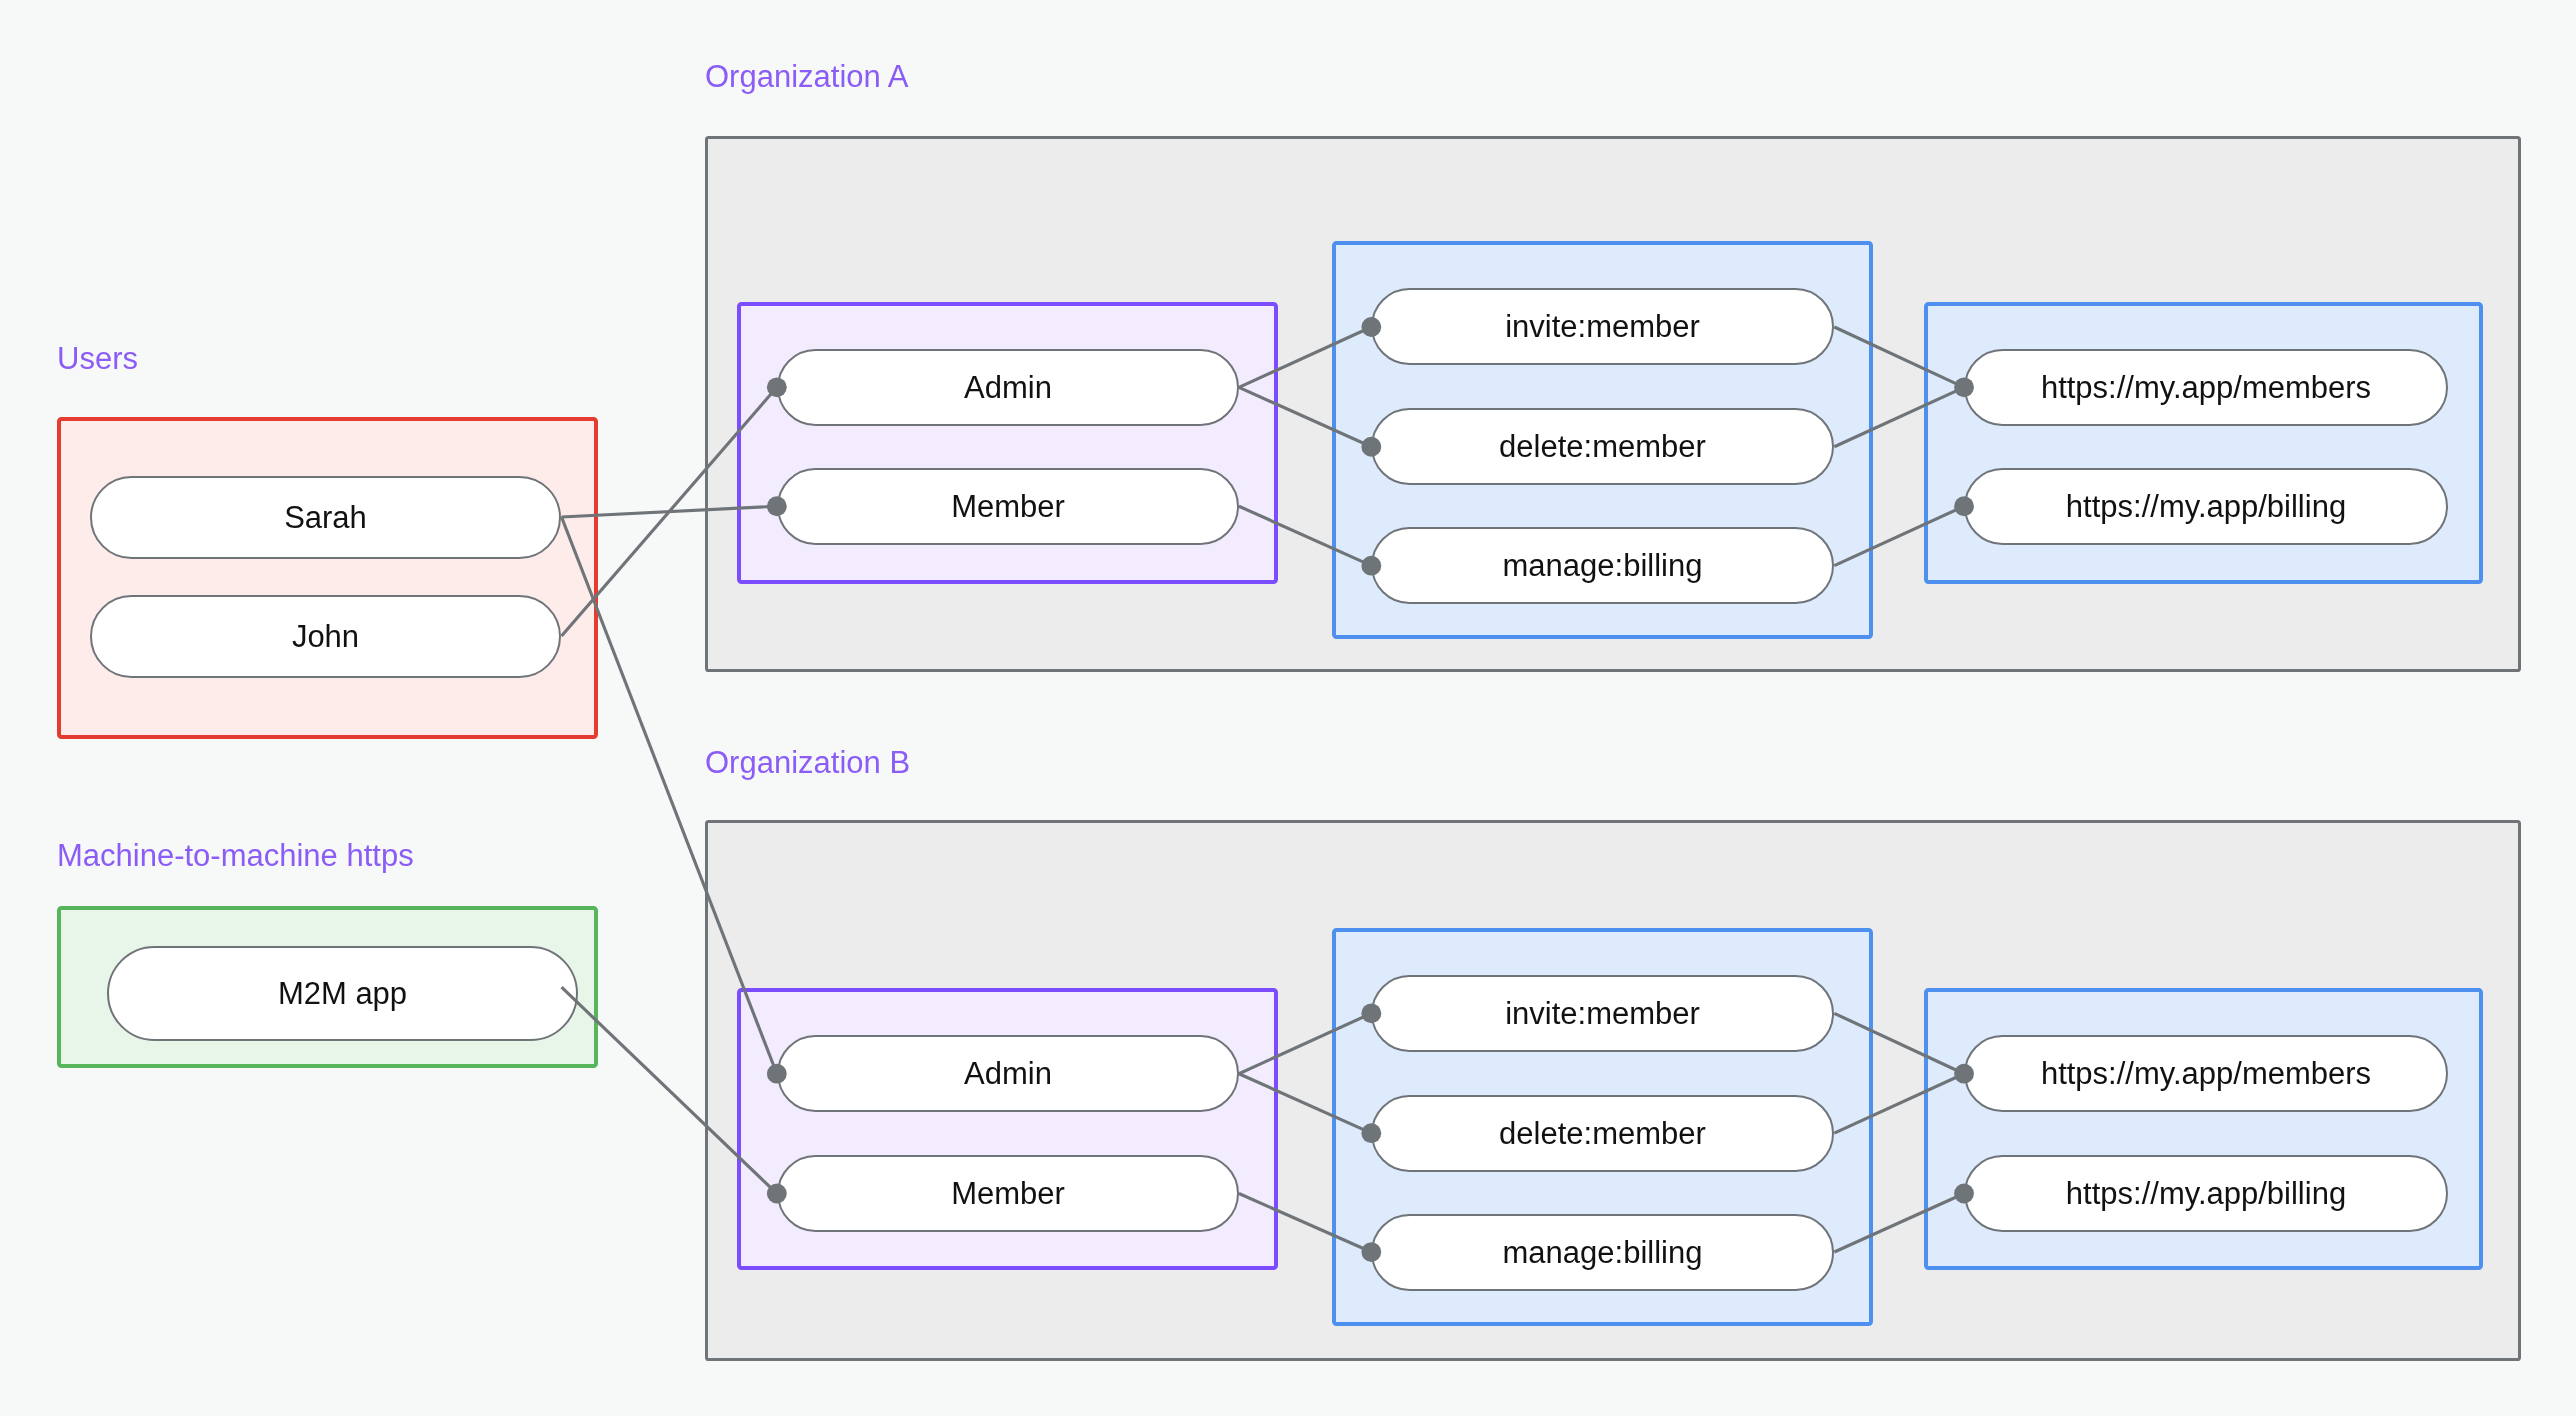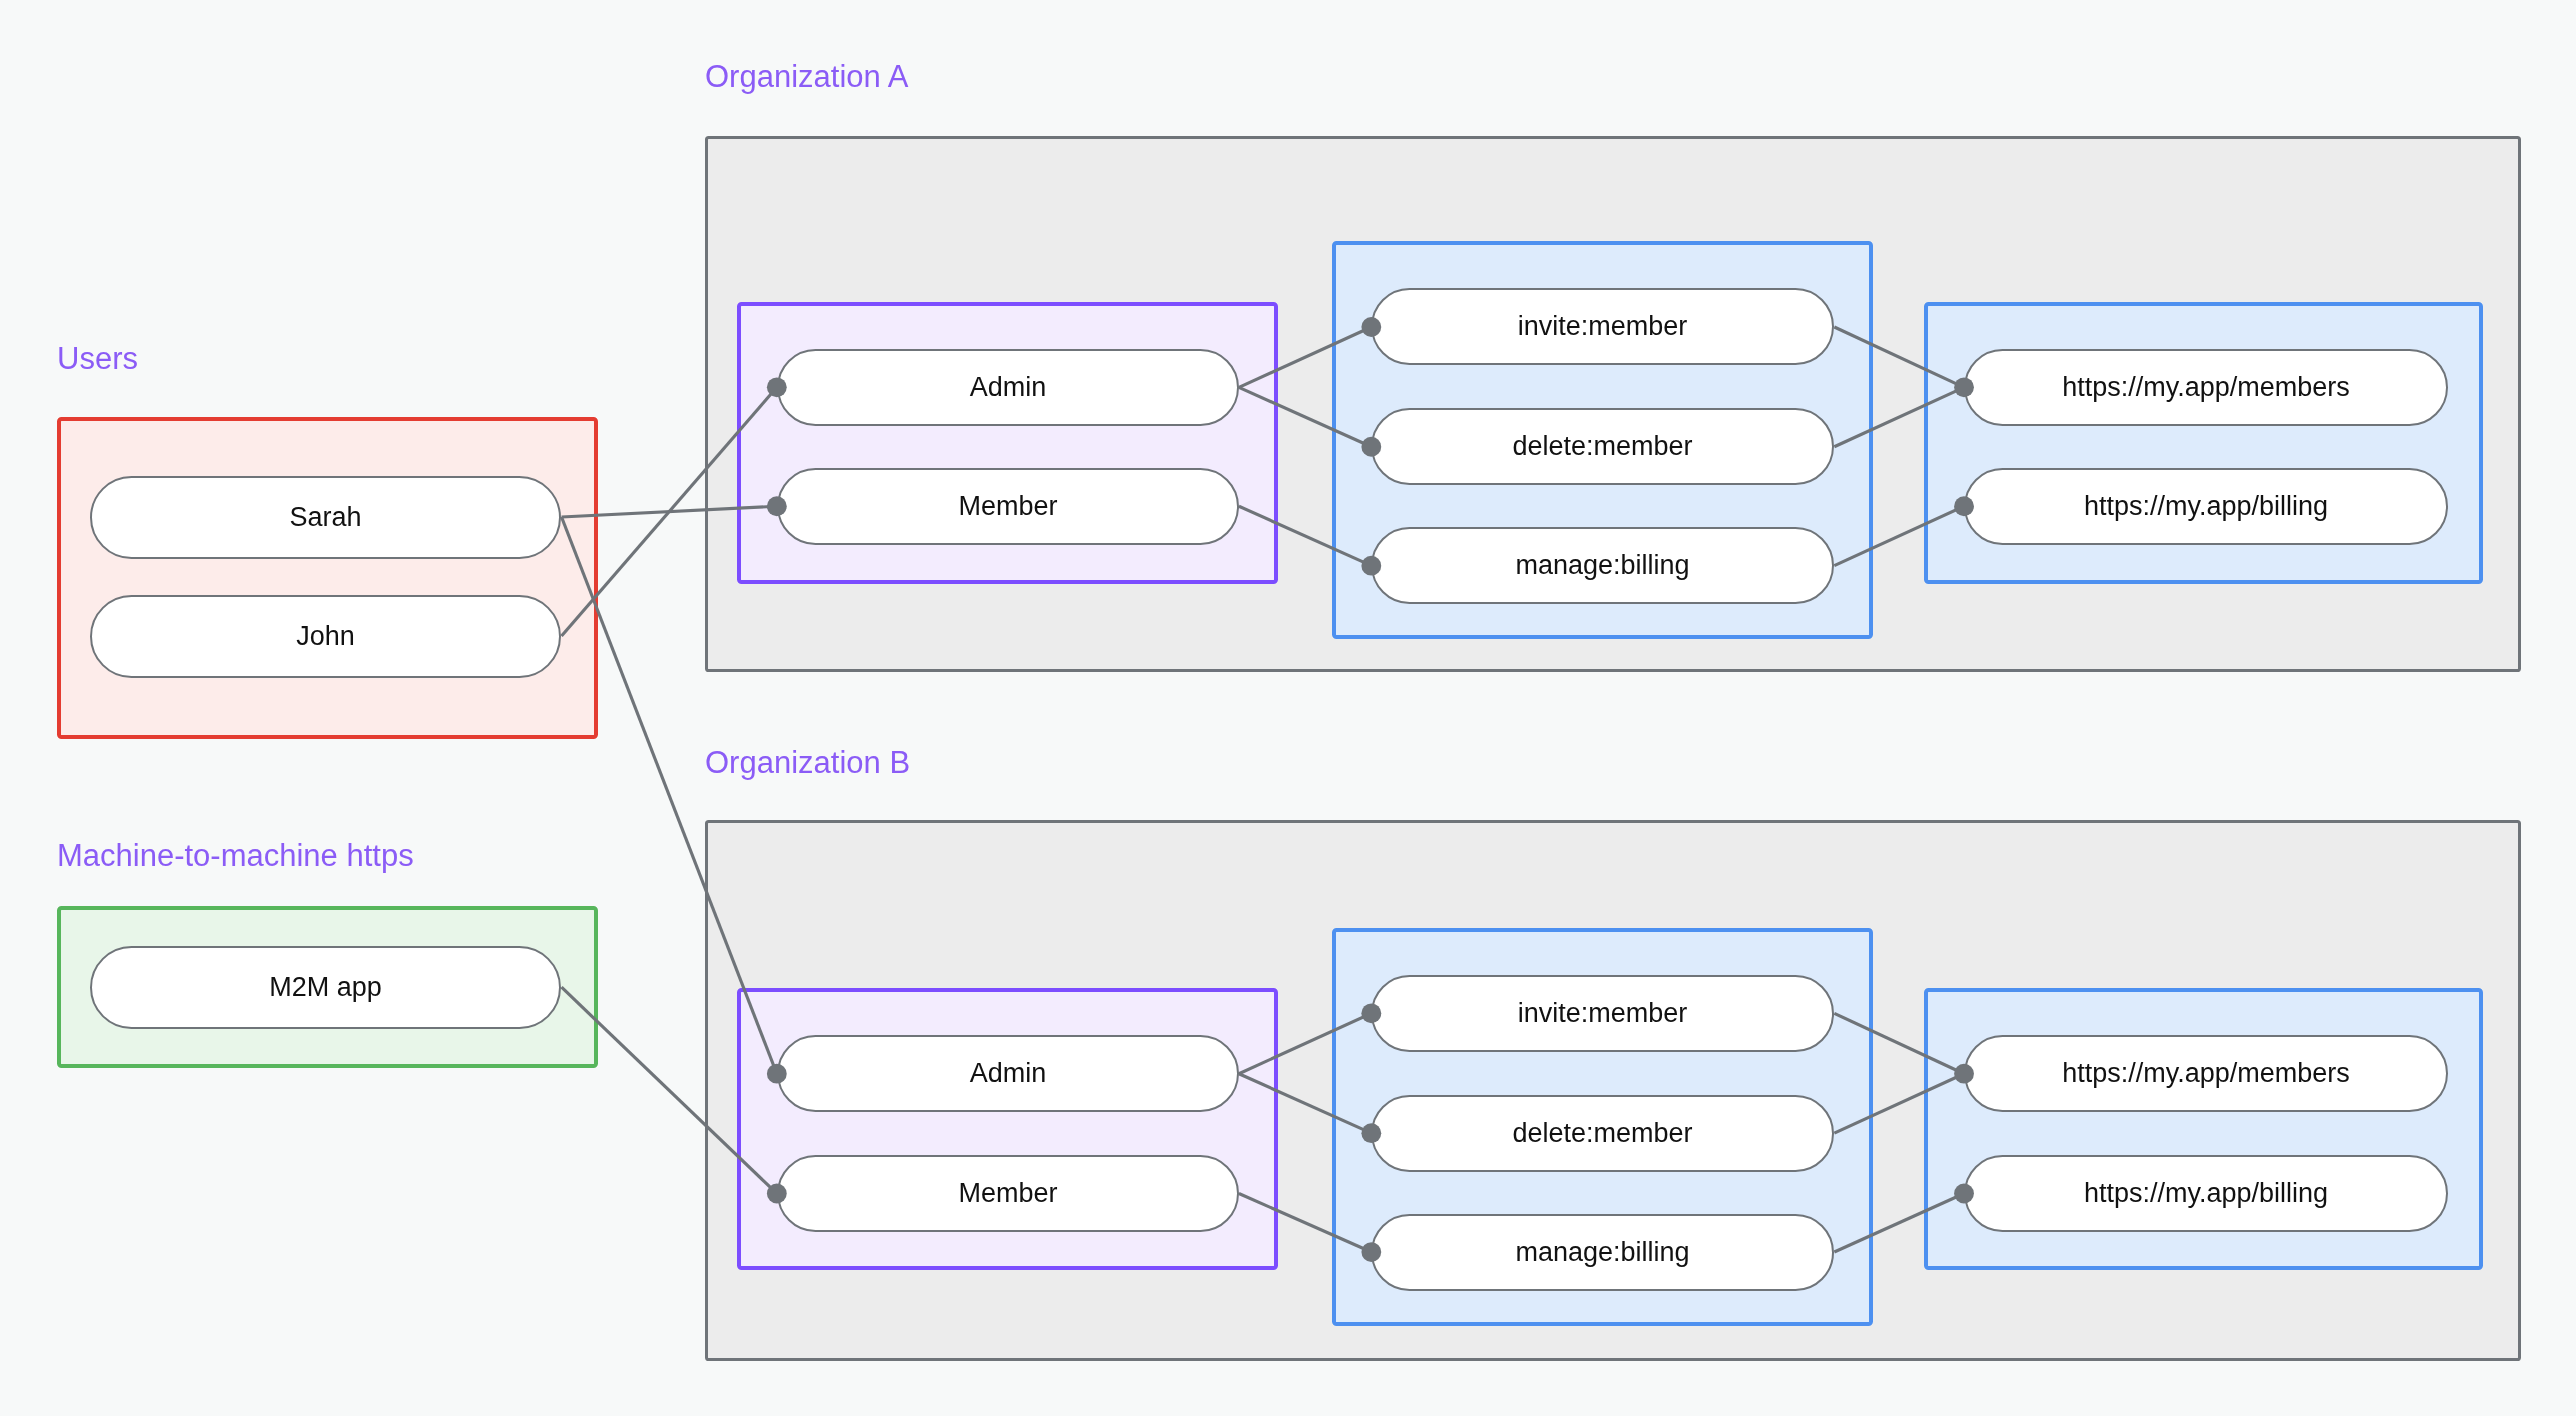--- a/index.html
+++ b/index.html
@@ -20,21 +20,21 @@
   .lane.blue{border:4.5px solid #4d90f0;background:#ddebfc;}
   .lane.red{border:4.5px solid #e43c31;background:#fdecea;}
   .lane.green{border:4.5px solid #57b65c;background:#e8f6e9;}
 
   .pill{position:absolute;box-sizing:border-box;
     background:#ffffff;border:2.7px solid #6f7479;border-radius:900px;
     display:flex;align-items:center;justify-content:center;
     color:#111111;z-index:3;white-space:nowrap;}
 
   .t-label{font-size:31px;}
-  .t-pill{font-size:27px;}
+  .t-pill{font-size:31px;}
 </style>
 </head>
 <body>
 
 <div id="stage">
 
   <svg class="edges" viewBox="0 0 2859 1572" width="2576" height="1416">
     <g stroke="#6f7479" stroke-width="3.5" fill="none">
 
       <line x1="623" y1="574" x2="862" y2="562"></line>
@@ -86,21 +86,21 @@
   <div class="lane red" style="left:57px;top:417px;width:541px;height:322px;"></div>
   <div class="pill t-pill" style="left:90px;top:476px;width:471px;height:83px;">
     <span>Sarah</span>
   </div>
   <div class="pill t-pill" style="left:90px;top:595px;width:471px;height:83px;">
     <span>John</span>
   </div>
 
   <div class="group-label t-label" style="left:57px;top:838px;">Machine-to-machine https</div>
   <div class="lane green" style="left:57px;top:906px;width:541px;height:162px;"></div>
-  <div class="pill t-pill" style="left:90px;top:946px;width:471px;height:83px;">
+  <div class="pill t-pill" style="left:107px;top:946px;width:471px;height:95px;">
     <span>M2M app</span>
   </div>
 
   <div class="group-label t-label" style="left:705px;top:59px;">Organization A</div>
   <div class="org-box" style="left:705px;top:136px;width:1816px;height:536px;"></div>
 
   <div class="group-label t-label" style="left:737px;top:232px;">Roles</div>
   <div class="lane purple" style="left:737px;top:302px;width:541px;height:282px;"></div>
   <div class="pill t-pill" style="left:777px;top:349px;width:462px;height:77px;">
     <span>Admin</span>

